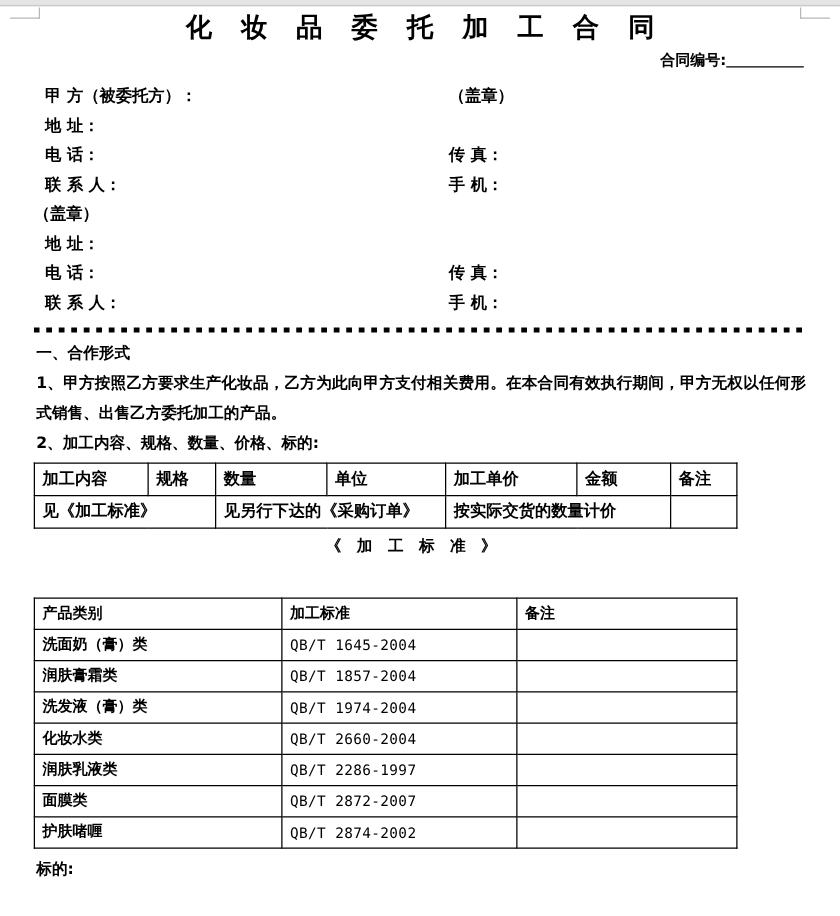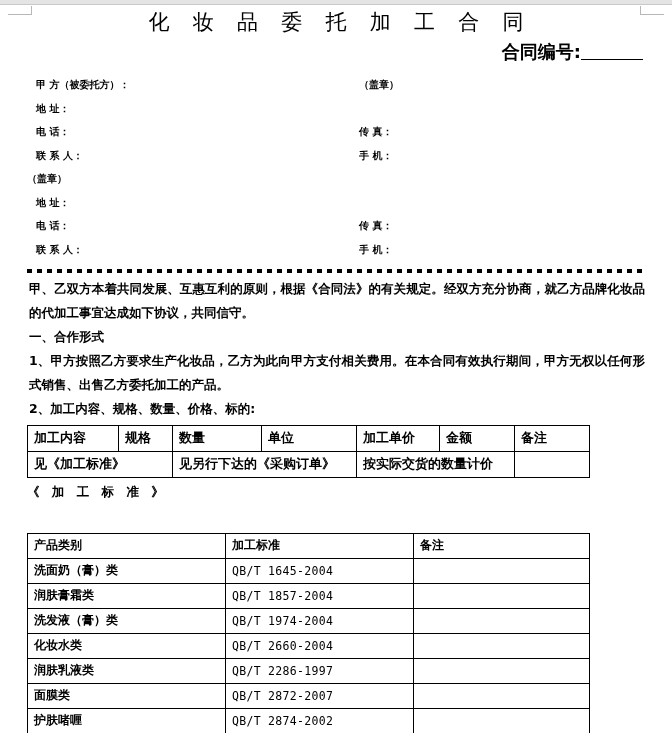--- a/index.html
+++ b/index.html
@@ -33,44 +33,44 @@
   .page {
     position: absolute;
     top: 0; left: 0;
     width: 672px;
     padding: 0 27px;
   }
 
   .doc-title {
     text-align: center;
     font-size: 21px;
-    font-weight: normal;
+    font-weight: bold;
     letter-spacing: 9px;
     padding-top: 8px;
     padding-left: 9px;
     line-height: 1.35;
     font-family: "Liberation Serif", "DejaVu Serif", serif;
   }
 
   .contract-no {
     text-align: right;
-    font-size: 18px;
+    font-size: 12px;
     font-weight: bold;
     font-family: "DejaVu Sans", "Liberation Sans", sans-serif;
     margin-top: 4px;
     padding-right: 2px;
   }
   .contract-no .blank {
     display: inline-block;
     width: 62px;
     border-bottom: 1.6px solid #000;
     vertical-align: -2px;
   }
 
-  .party-block { margin-top: 9px; font-size: 10px; }
+  .party-block { margin-top: 9px; font-size: 13px; }
   .party-row {
     display: flex;
     line-height: 23.5px;
     font-family: "DejaVu Sans", "Liberation Sans", sans-serif;
     font-weight: bold;
   }
   .party-row .lbl  { width: 332px; padding-left: 9px; }
   .party-row .rlbl { flex: 1; }
 
   .dot-sep {
@@ -107,20 +107,21 @@
     font-size: 13px;
     padding: 3px 5px 4px 6px;
     height: 24px;
     vertical-align: middle;
     white-space: nowrap;
   }
   .tbl-goods { margin-top: 4px; }
   .tbl-goods td { height: 24px; }
 
   .std-heading {
+    text-align: center;
     font-size: 12.5px;
     font-weight: bold;
     letter-spacing: 4px;
     font-family: "DejaVu Sans", "Liberation Sans", sans-serif;
     margin-top: 6px;
     margin-bottom: 4px;
     padding-right: 10px;
   }
 
   .tbl-std td { height: 25px; font-size: 12px; }
@@ -184,33 +185,32 @@
       <span class="rlbl">传  真：</span>
     </div>
     <div class="party-row">
       <span class="lbl">联 系 人：</span>
       <span class="rlbl">手  机：</span>
     </div>
   </div>
 
   <div class="dot-sep"></div>
 
-  <div class="para indent-first">甲、乙双方本着共同发展、互惠互利的原则，根据《合同法》的有关规定。经双方充分协商，就乙方品牌化妆品的代加工事宜达成如下协议，共同信守。</div>
   <div class="para">一、合作形式</div>
   <div class="para">1、甲方按照乙方要求生产化妆品，乙方为此向甲方支付相关费用。在本合同有效执行期间，甲方无权以任何形式销售、出售乙方委托加工的产品。</div>
   <div class="para">2、加工内容、规格、数量、价格、标的:</div>
 
   <table class="tbl-goods">
     <tbody>
         <tr>
       <td style="width:91px">加工内容</td>
       <td style="width:54px">规格</td>
       <td style="width:89px">数量</td>
       <td style="width:95px">单位</td>
-      <td style="width:83px">加工单价</td>
+      <td style="width:105px">加工单价</td>
       <td style="width:75px">金额</td>
       <td>备注</td>
     </tr>
     <tr>
       <td colspan="2">见《加工标准》</td>
       <td colspan="2">见另行下达的《采购订单》</td>
       <td colspan="2">按实际交货的数量计价</td>
       <td></td>
     </tr>
   </tbody>

